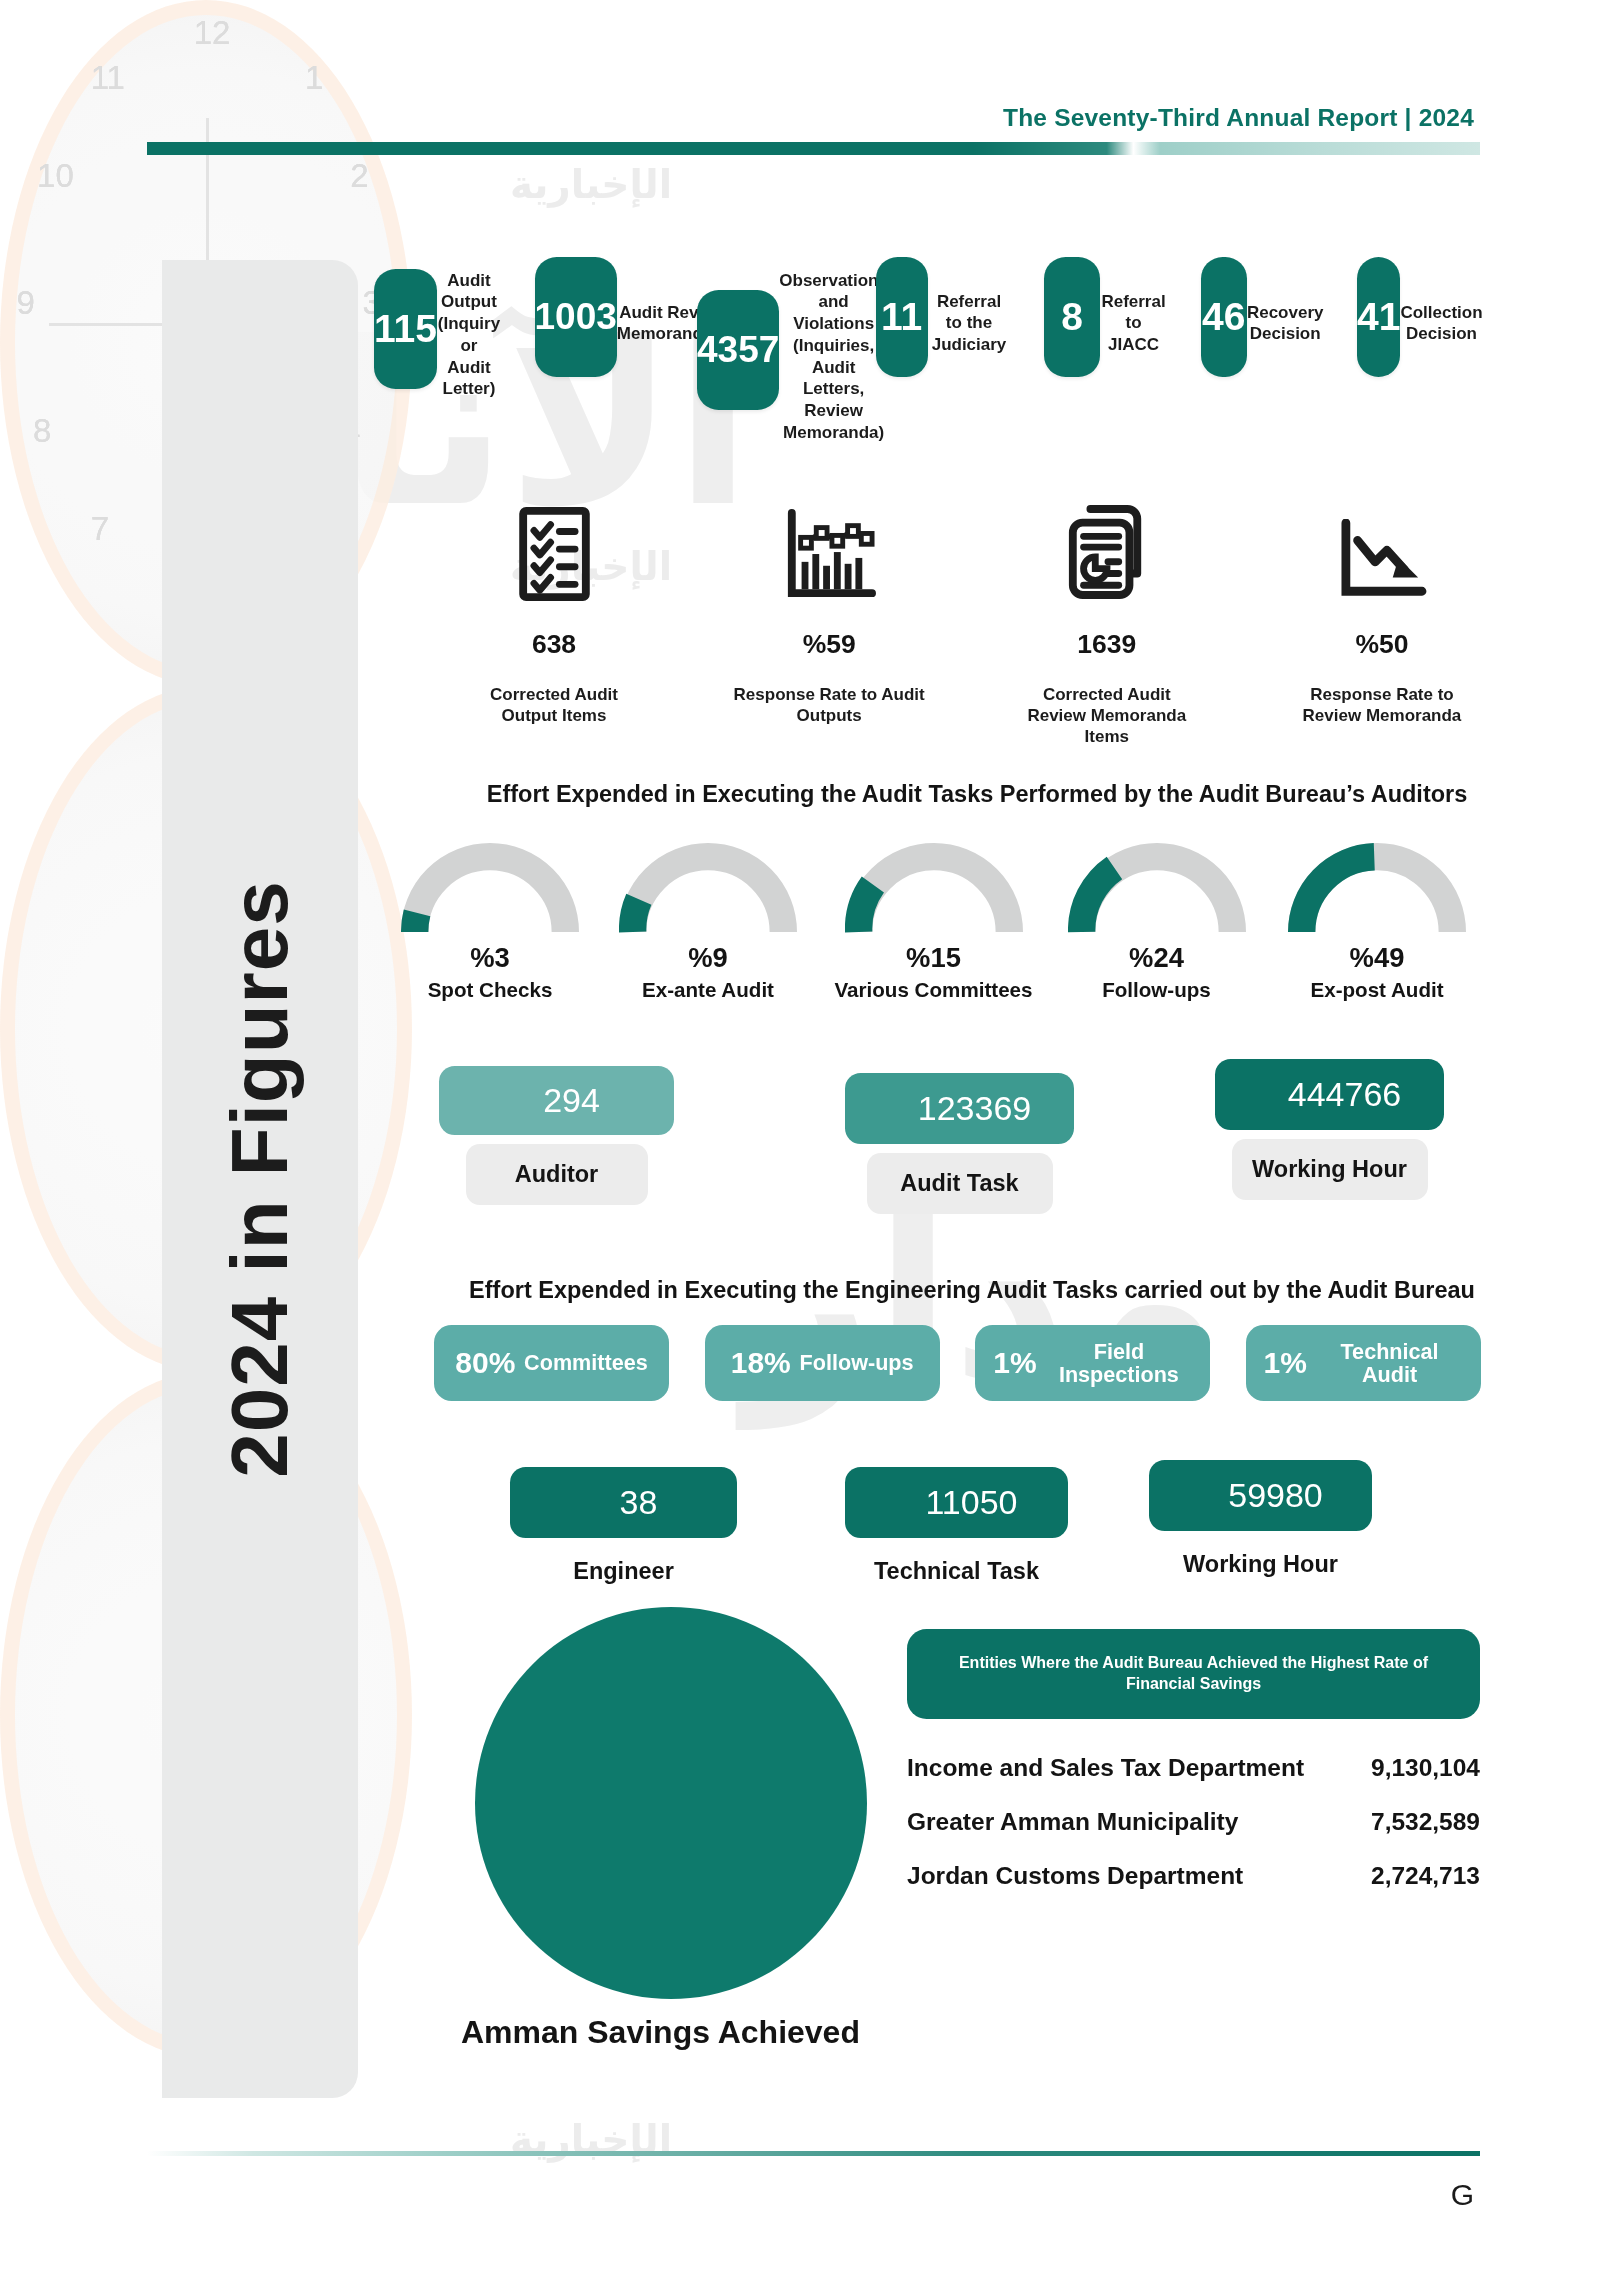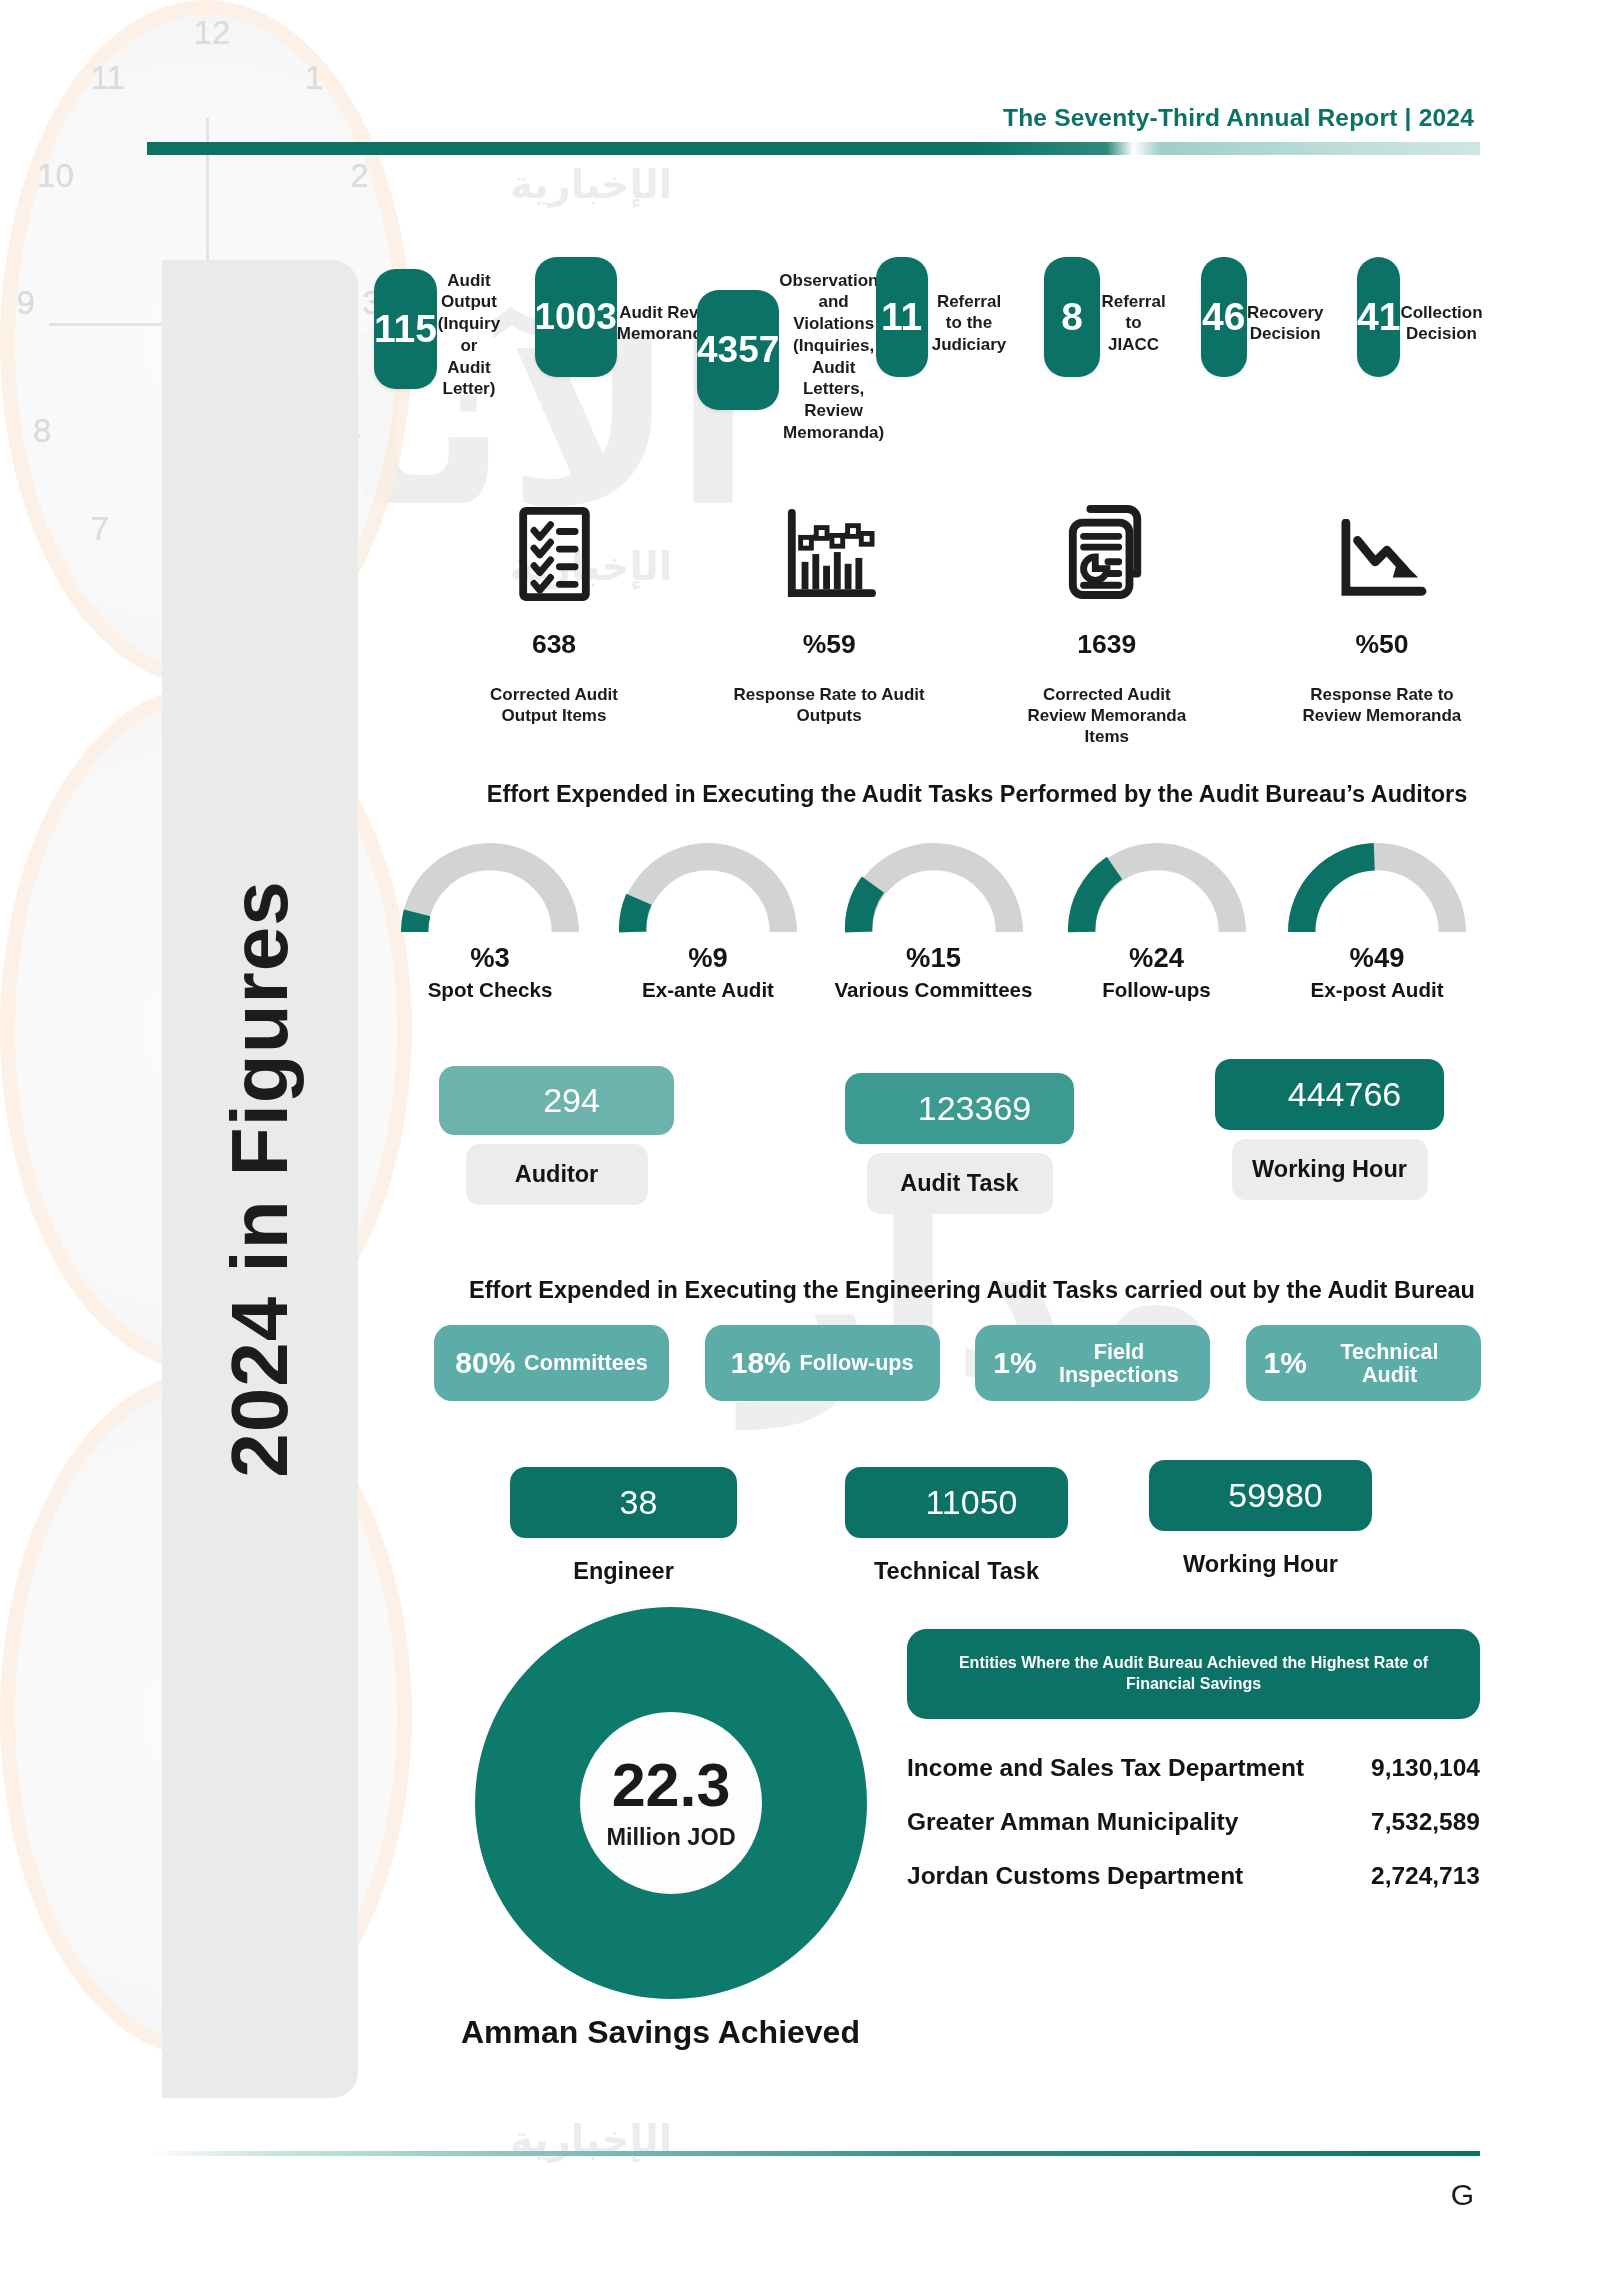--- a/index.html
+++ b/index.html
@@ -458,24 +458,20 @@
     <div class="chip-val" style="width:223px; height:71px; font-size:34px; background:#0b7265;">11050</div>
     <div class="chip-cap" style="width:223px; height:43px; font-size:23.5px; background:transparent; margin-top:11.8px; text-align:center; line-height:1.15;">Technical Task</div>
   </div>
 
   <div class="chipgroup" style="position:absolute; left:1149px; top:1460px;">
     <div class="chip-val" style="width:223px; height:71px; font-size:34px; background:#0b7265;">59980</div>
     <div class="chip-cap" style="width:223px; height:43px; font-size:23.5px; background:transparent; margin-top:11.8px;">Working Hour</div>
   </div>
 
   <div class="donut" style="left:475px; top:1607px; width:392px; height:392px;"></div>
-  <div class="donut-hole" style="left:580px; top:1712px; width:182px; height:182px;">
-    <div class="donut-val">22.3</div>
-    <div class="donut-unit">Million JOD</div>
-  </div>
 
   <div class="sav-head" style="left:907px; top:1629px; width:573px; height:90px;">Entities Where the Audit Bureau Achieved the Highest Rate of Financial Savings</div>
 
   <div class="sav-row" style="left:907px; top:1754px; width:573px;">
     <span class="sav-name">Income and Sales Tax Department</span>
     <span class="sav-amt">9,130,104</span>
   </div>
   <div class="sav-row" style="left:907px; top:1808px; width:573px;">
     <span class="sav-name">Greater Amman Municipality</span>
     <span class="sav-amt">7,532,589</span>

